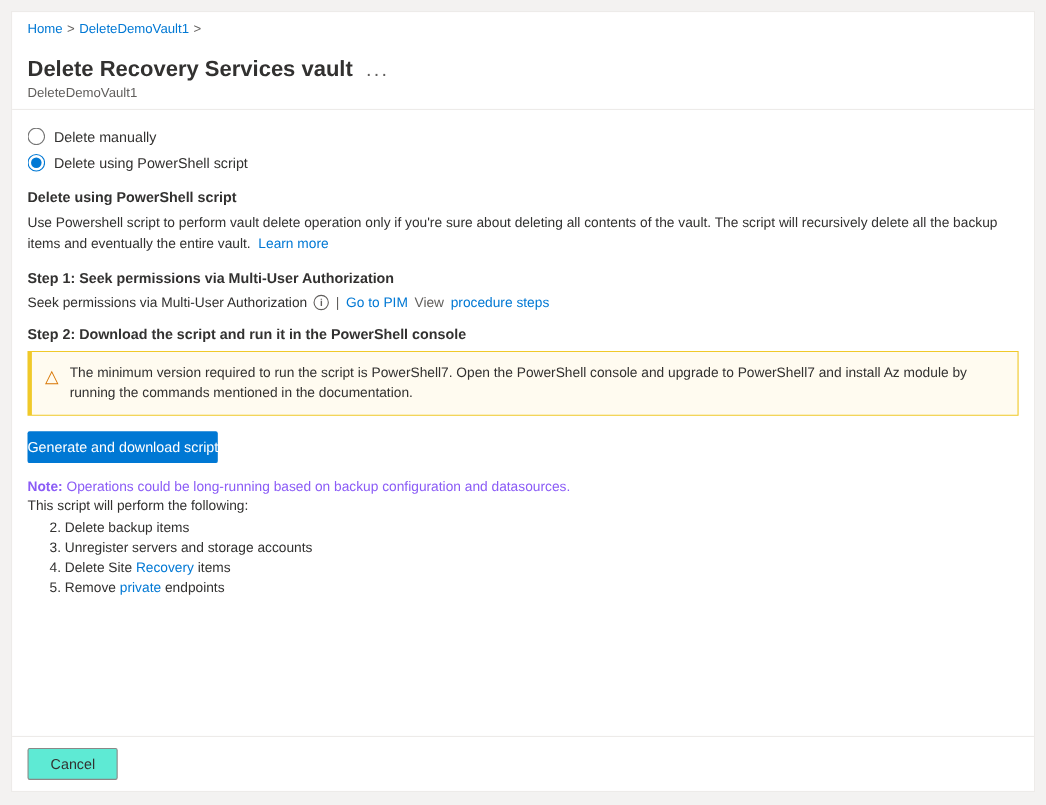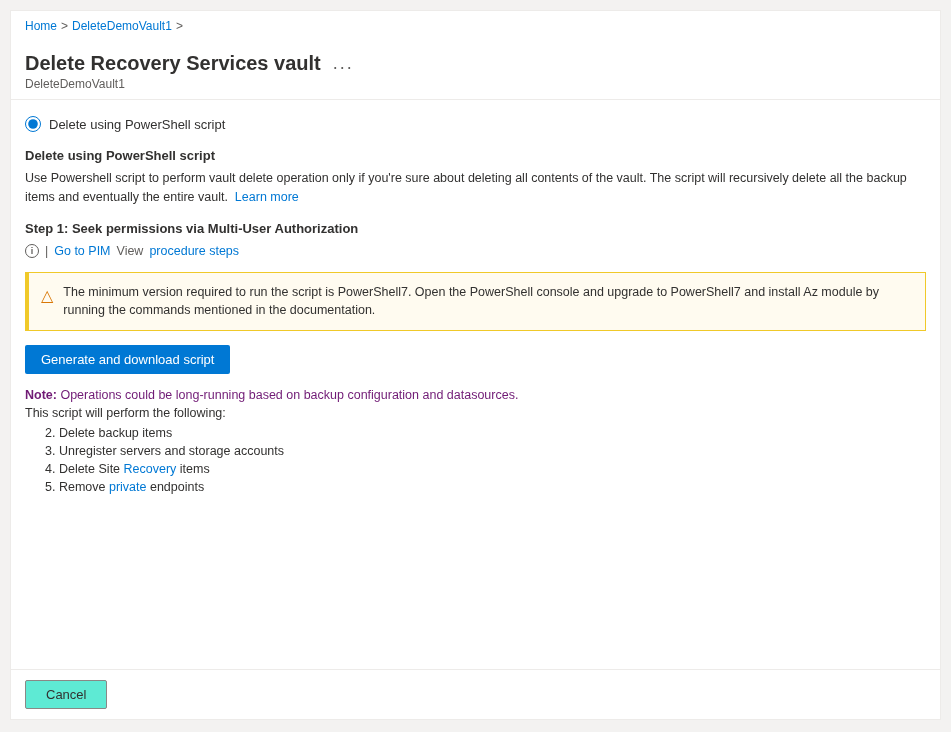--- a/index.html
+++ b/index.html
@@ -160,29 +160,29 @@
     .warning-icon {
       color: #d97706;
       font-size: 16px;
       flex-shrink: 0;
       margin-top: 1px;
     }
     .generate-btn {
       background: #0078d4;
       color: #fff;
       border: none;
-      padding: 7px 16px;
+      padding: 7px 0;
       font-size: 13px;
       cursor: pointer;
       border-radius: 2px;
       margin-bottom: 14px;
     }
     .note-text {
       font-size: 12.5px;
-      color: #701a75;
+      color: #8b5cf6;
       margin-bottom: 4px;
     }
     .note-text strong {
       font-weight: 700;
     }
     .note-sub {
       font-size: 12.5px;
       color: #323130;
       margin-bottom: 6px;
     }
@@ -243,44 +243,50 @@
     </div>
     <div class="page-subtitle">DeleteDemoVault1</div>
   </div>
 
   <div class="divider"></div>
 
   <div class="content">
 
     <div class="radio-group">
       <label class="radio-item">
+        <input type="radio" name="delete-option" style="">
+        <span class="radio-label">Delete manually</span>
+      </label>
+      <label class="radio-item">
         <input type="radio" name="delete-option" checked="" style="">
         <span class="radio-label">Delete using PowerShell script</span>
       </label>
     </div>
 
     <div class="section-title">Delete using PowerShell script</div>
 
     <div class="section-desc">
       <span>Use Powershell script to perform vault delete operation only if you're sure about deleting all contents of the vault. The script will recursively delete all the backup items and eventually the entire vault.</span>
       &nbsp;<a href="#">Learn more</a>
     </div>
 
     <div class="step-block">
       <div class="step-title">Step 1: Seek permissions via Multi-User Authorization</div>
       <div class="seek-perm-row">
+        <span>Seek permissions via Multi-User Authorization</span>
         <span class="info-icon">i</span>
         <span class="pipe">|</span>
         <a href="#">Go to PIM</a>
         <span class="pipe">View</span>
         <a href="#">procedure steps</a>
       </div>
     </div>
 
     <div class="step-block">
+      <div class="step-title">Step 2: Download the script and run it in the PowerShell console</div>
 
       
       <div class="warning-box">
         <span class="warning-icon">△</span>
         <span>The minimum version required to run the script is PowerShell7. Open the PowerShell console and upgrade to PowerShell7 and install Az module by running the commands mentioned in the documentation.</span>
       </div>
 
       
       <button class="generate-btn">Generate and download script</button>
 

